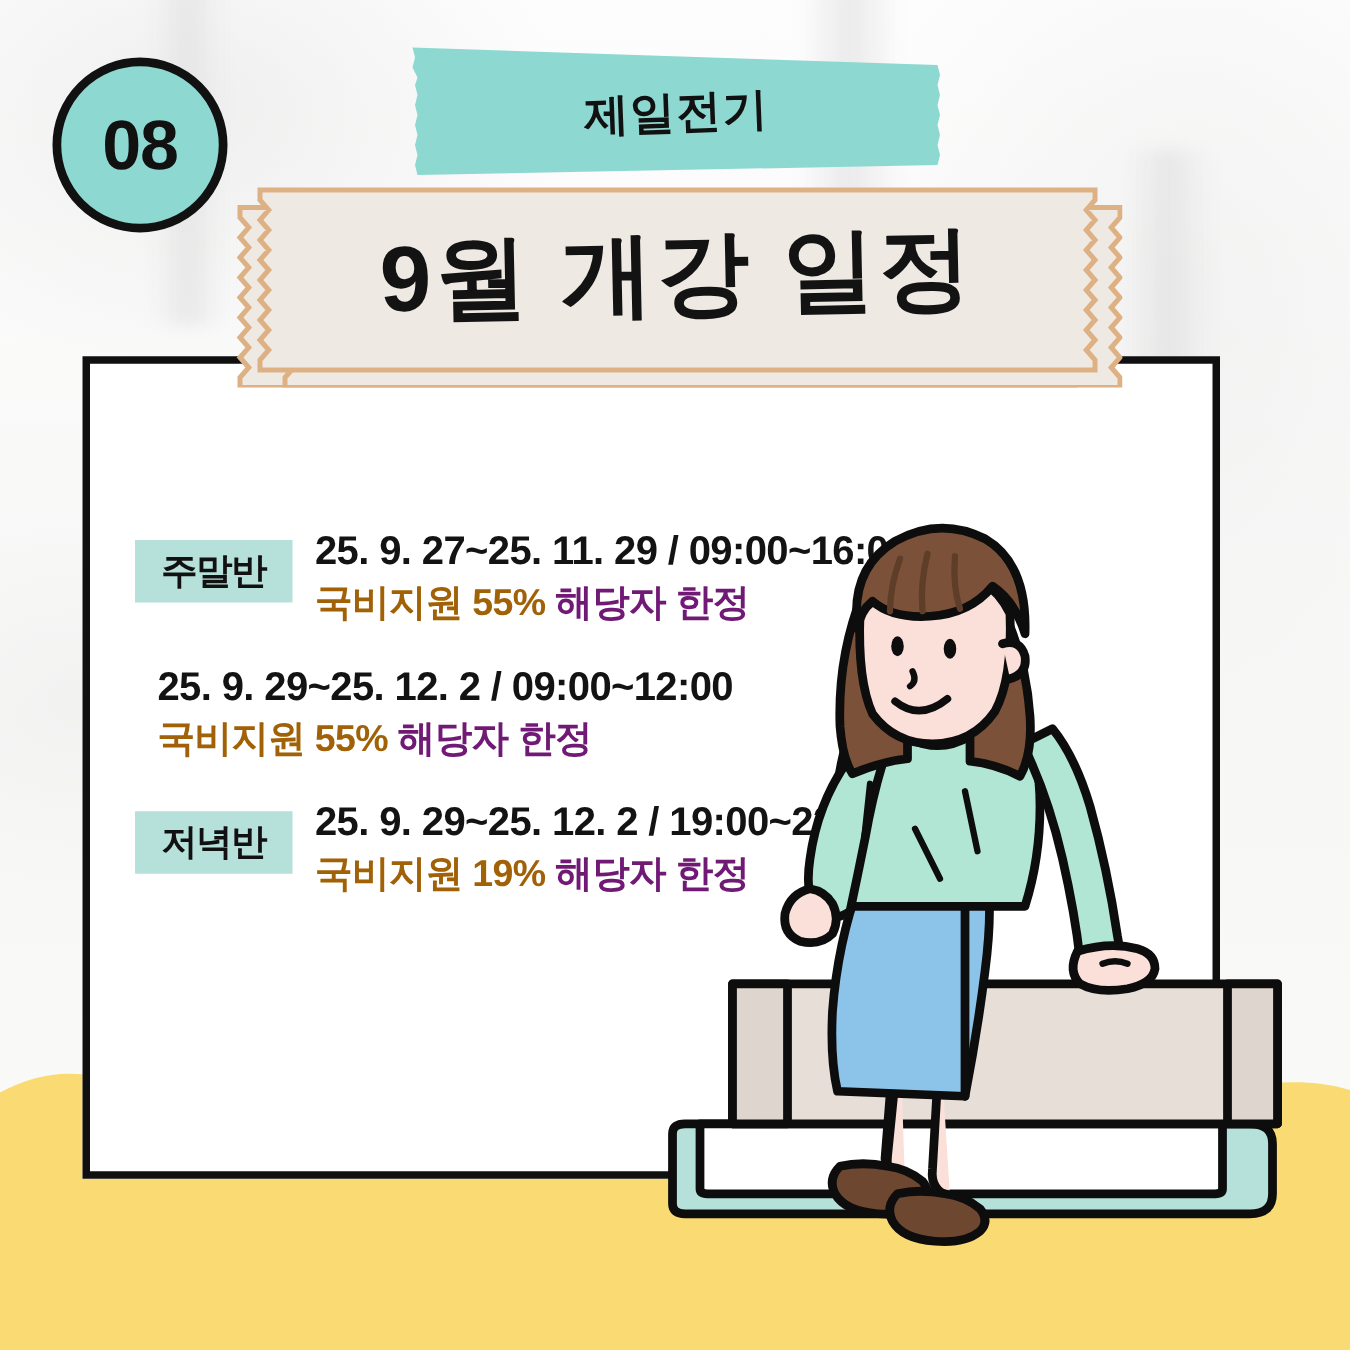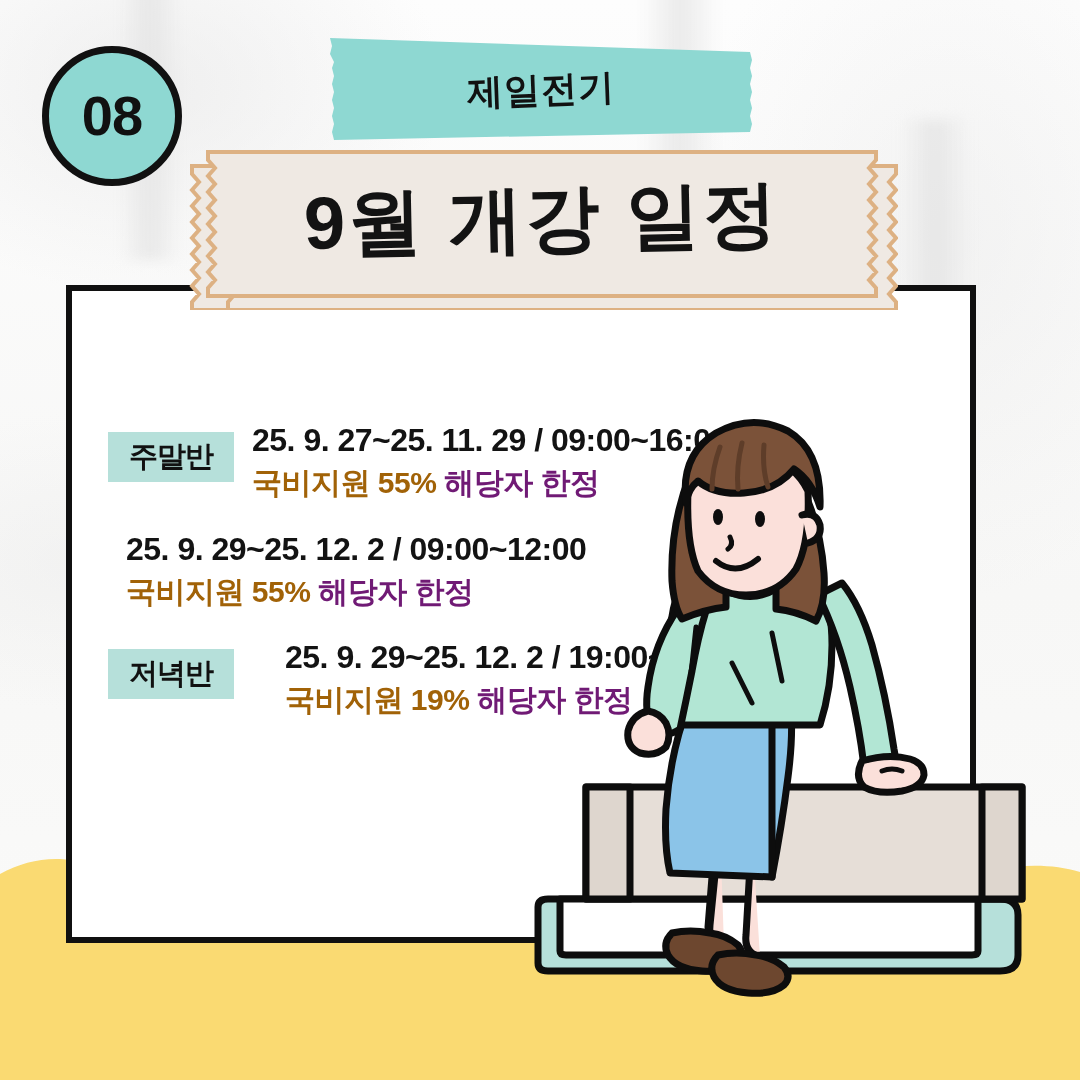--- a/index.html
+++ b/index.html
@@ -141,21 +141,21 @@
     position: absolute;
     left: 108px;
     top: 418px;
     width: 700px;
   }
   .sch-row {
     display: flex;
     align-items: flex-start;
     margin-bottom: 24px;
   }
-  .sch-row:last-child { margin-bottom: 16px; gap: 33px; }
+  .sch-row:last-child { margin-bottom: 16px; }
 
   .sch-badge {
     flex: 0 0 auto;
     width: 126px;
     height: 50px;
     background: #b6e0da;
     display: flex;
     align-items: center;
     justify-content: center;
     font-size: 29px;

